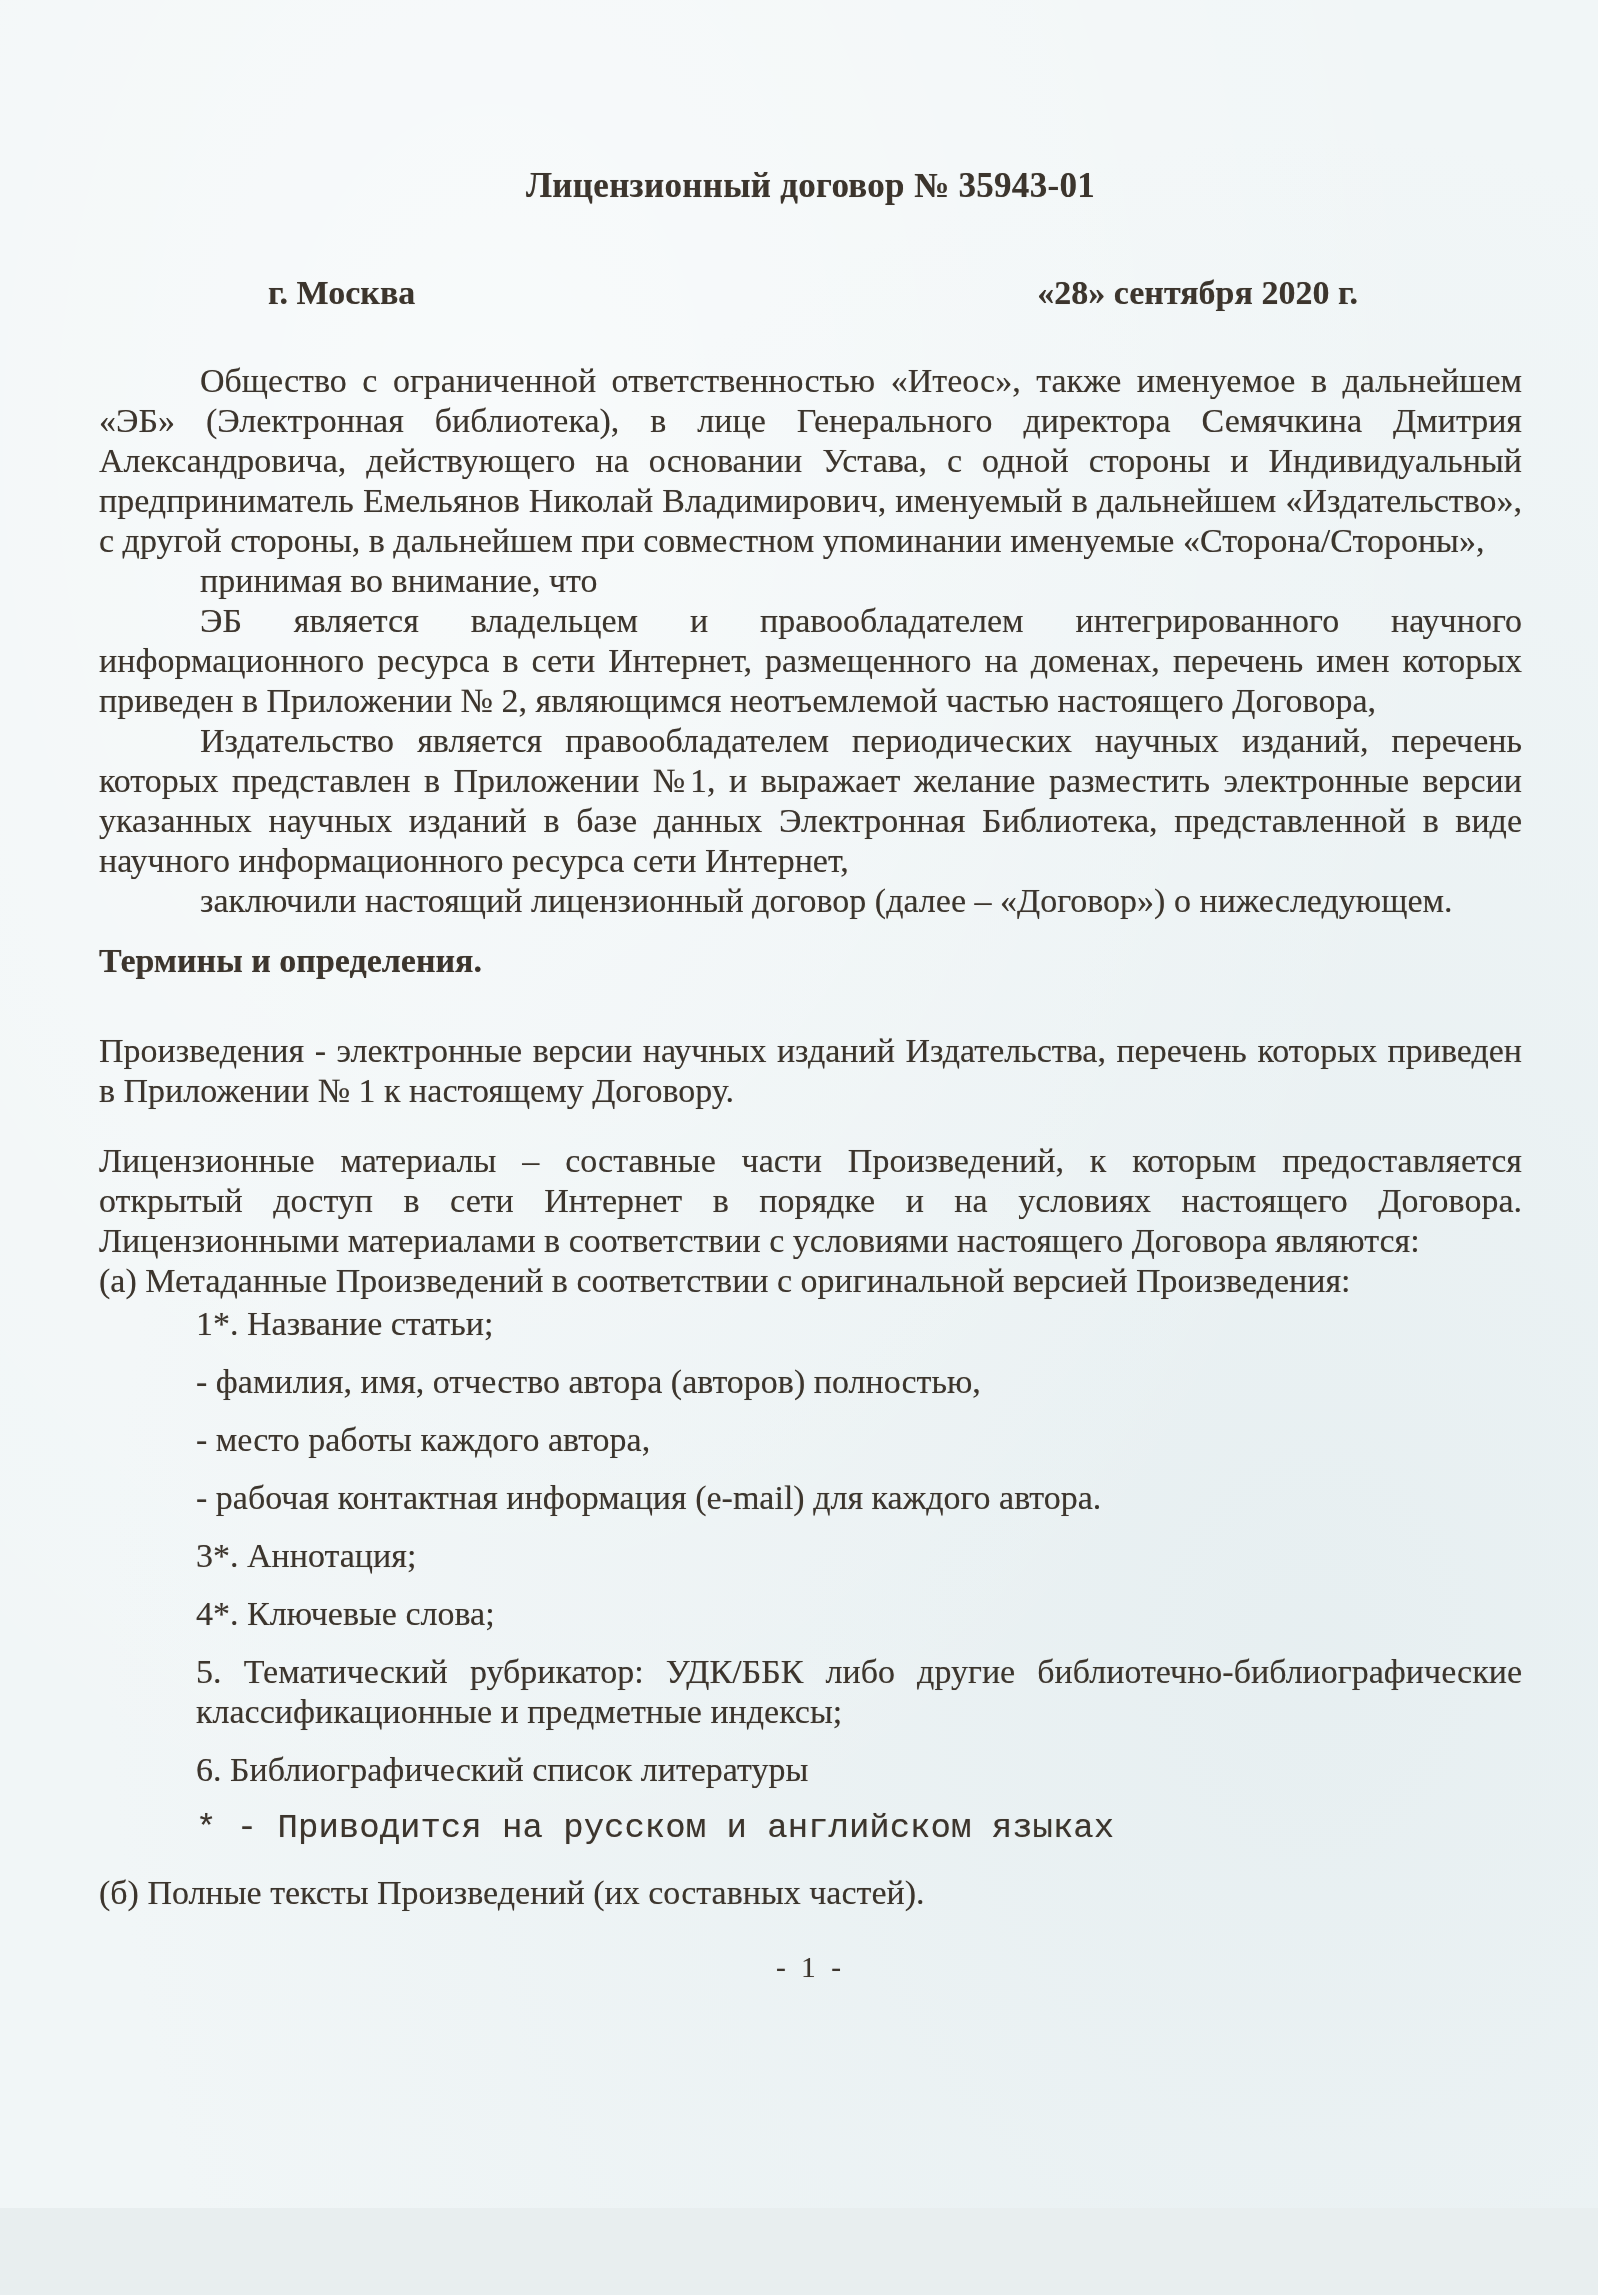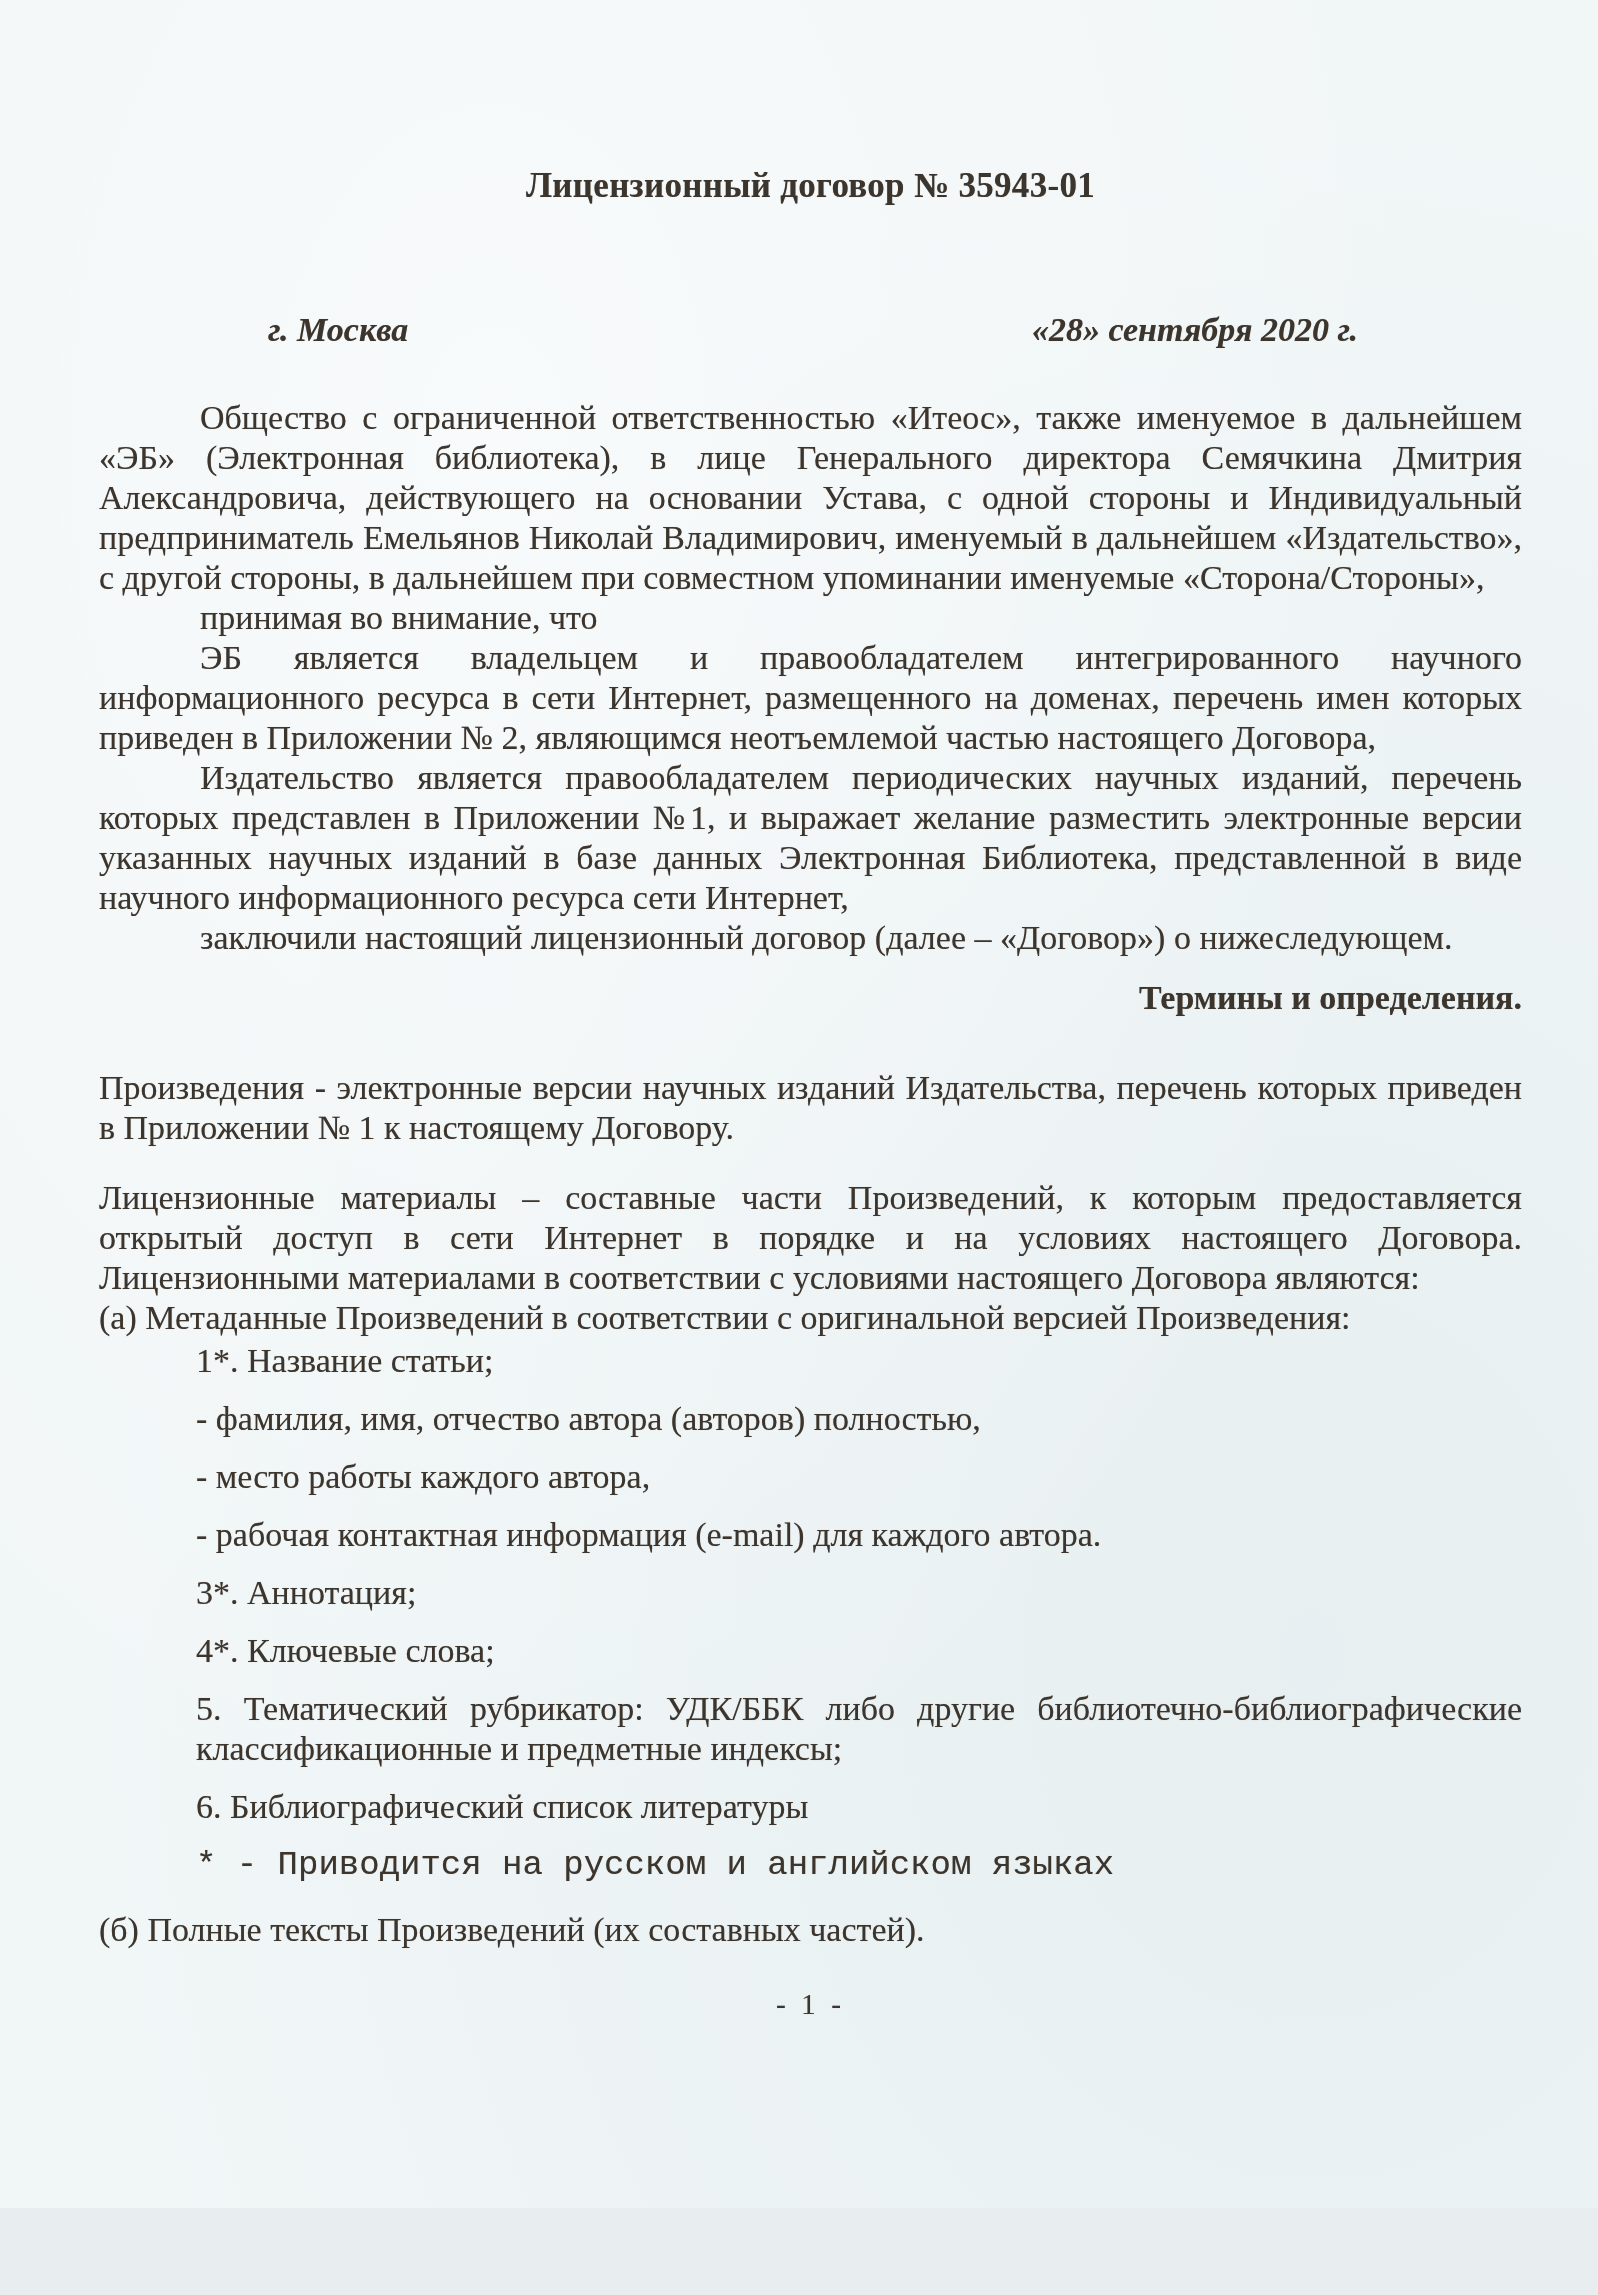--- a/index.html
+++ b/index.html
@@ -28,34 +28,33 @@
     text-shadow: 0 0 0.7px rgba(62,52,42,0.45);
   }
   .title {
     padding-top: 166px;
     text-align: center;
     font-weight: 700;
     font-size: 35px;
     letter-spacing: 0.3px;
   }
   .dateline {
-    margin-top: 104px;
+    margin-top: 67px;
     display: flex;
     justify-content: space-between;
     font-weight: 700;
     padding-left: 169px;
     padding-right: 164px;
-    font-style: italic;
   }
   p { margin: 0; text-align: justify; }
   .indent { text-indent: 101px; }
   .mt-p1 { margin-top: 48px; }
   .heading {
     margin-top: 20px;
-    text-align: right;
+    text-align: left;
     font-weight: 700;
   }
   .mt-works { margin-top: 50px; }
   .mt-lic { margin-top: 30px; }
   .list { margin: 2.7px 0 0 0; }
   .list-item {
     padding-left: 97px;
     margin-bottom: 18px;
     text-align: justify;
   }

